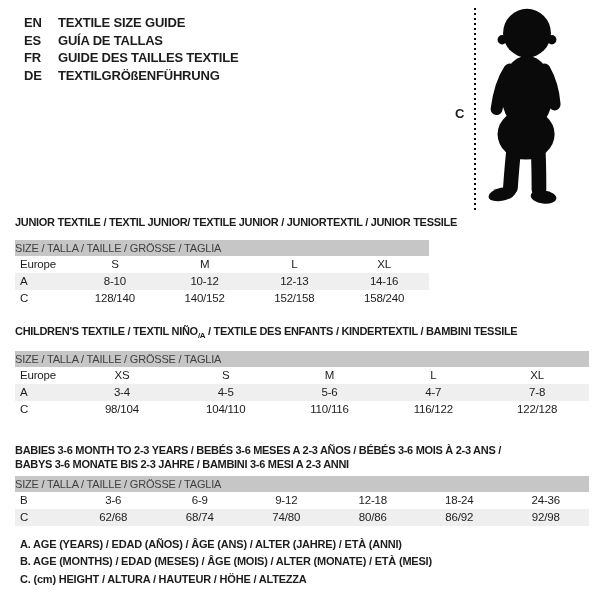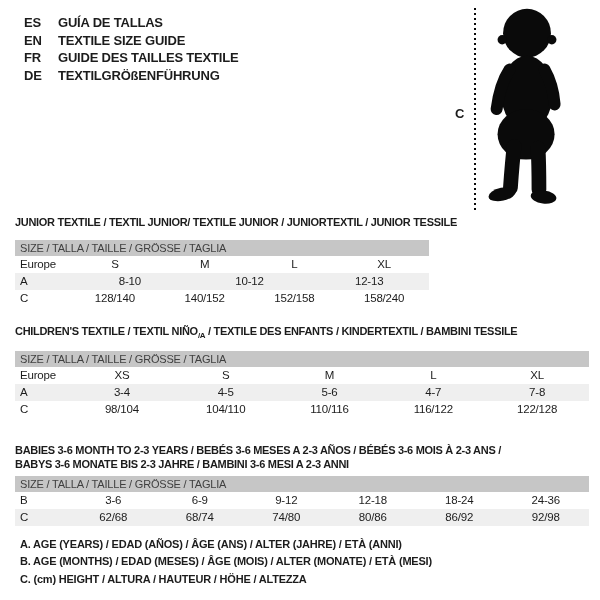--- a/index.html
+++ b/index.html
@@ -18,21 +18,21 @@
   
   .height-line{position:absolute;left:474px;top:8px;height:204px;width:2px;
     background:repeating-linear-gradient(to bottom,#0a0a0a 0 2px,transparent 2px 5px);}
   .height-label{position:absolute;left:455px;top:106px;font-size:13px;font-weight:bold;}
   .baby{position:absolute;left:481px;top:6px;}
 
   
   .tbl{position:absolute;left:15px;}
   .tbl-title{margin:0;font-size:11px;font-weight:bold;letter-spacing:-0.3px;line-height:14px;white-space:nowrap;}
   .tbl-title sub{font-size:8px;}
-  .size-bar{background:#c6c6c6;color:#3f3f3f;height:16px;line-height:16px;padding-left:5px;
+  .size-bar{background:#c6c6c6;color:#3f3f3f;height:16px;line-height:16px;
     font-size:11px;letter-spacing:-0.2px;}
   .t1 .size-bar{margin-top:11px;}
   .t2 .size-bar{margin-top:8px;}
   .t3 .size-bar{margin-top:5px;}
   .trow{display:flex;height:17px;line-height:17px;font-size:11.5px;letter-spacing:-0.2px;}
   .trow.alt{background:#efefef;}
   .c{flex:1;text-align:center;}
   .c.lab{flex:0 0 50px;text-align:left;padding-left:5px;}
   .t1{top:215px;width:414px;}
   .t2{top:324px;width:574px;}
@@ -42,26 +42,26 @@
   .footnotes{position:absolute;left:20px;top:536px;font-size:11px;font-weight:bold;
     line-height:17.3px;letter-spacing:-0.2px;white-space:nowrap;}
 </style>
 </head>
 <body>
 
 <div class="canvas">
 
   <div class="lang-block">
     <div class="lang-row">
+      <span class="lang-code">EN</span>
+      <span class="lang-label">TEXTILE SIZE GUIDE</span>
+    </div>
+    <div class="lang-row">
       <span class="lang-code">ES</span>
       <span class="lang-label">GUÍA DE TALLAS</span>
-    </div>
-    <div class="lang-row">
-      <span class="lang-code">EN</span>
-      <span class="lang-label">TEXTILE SIZE GUIDE</span>
     </div>
     <div class="lang-row">
       <span class="lang-code">FR</span>
       <span class="lang-label">GUIDE DES TAILLES TEXTILE</span>
     </div>
     <div class="lang-row">
       <span class="lang-code">DE</span>
       <span class="lang-label">TEXTILGRÖßENFÜHRUNG</span>
     </div>
   </div>
@@ -92,20 +92,21 @@
       <div class="c">S</div>
       <div class="c">M</div>
       <div class="c">L</div>
       <div class="c">XL</div>
     </div>
     <div class="trow alt">
       <div class="c lab">A</div>
       <div class="c">8-10</div>
       <div class="c">10-12</div>
       <div class="c">12-13</div>
+      <div class="c">14-16</div>
     </div>
     <div class="trow">
       <div class="c lab">C</div>
       <div class="c">128/140</div>
       <div class="c">140/152</div>
       <div class="c">152/158</div>
       <div class="c">158/240</div>
     </div>
   </section>
 

